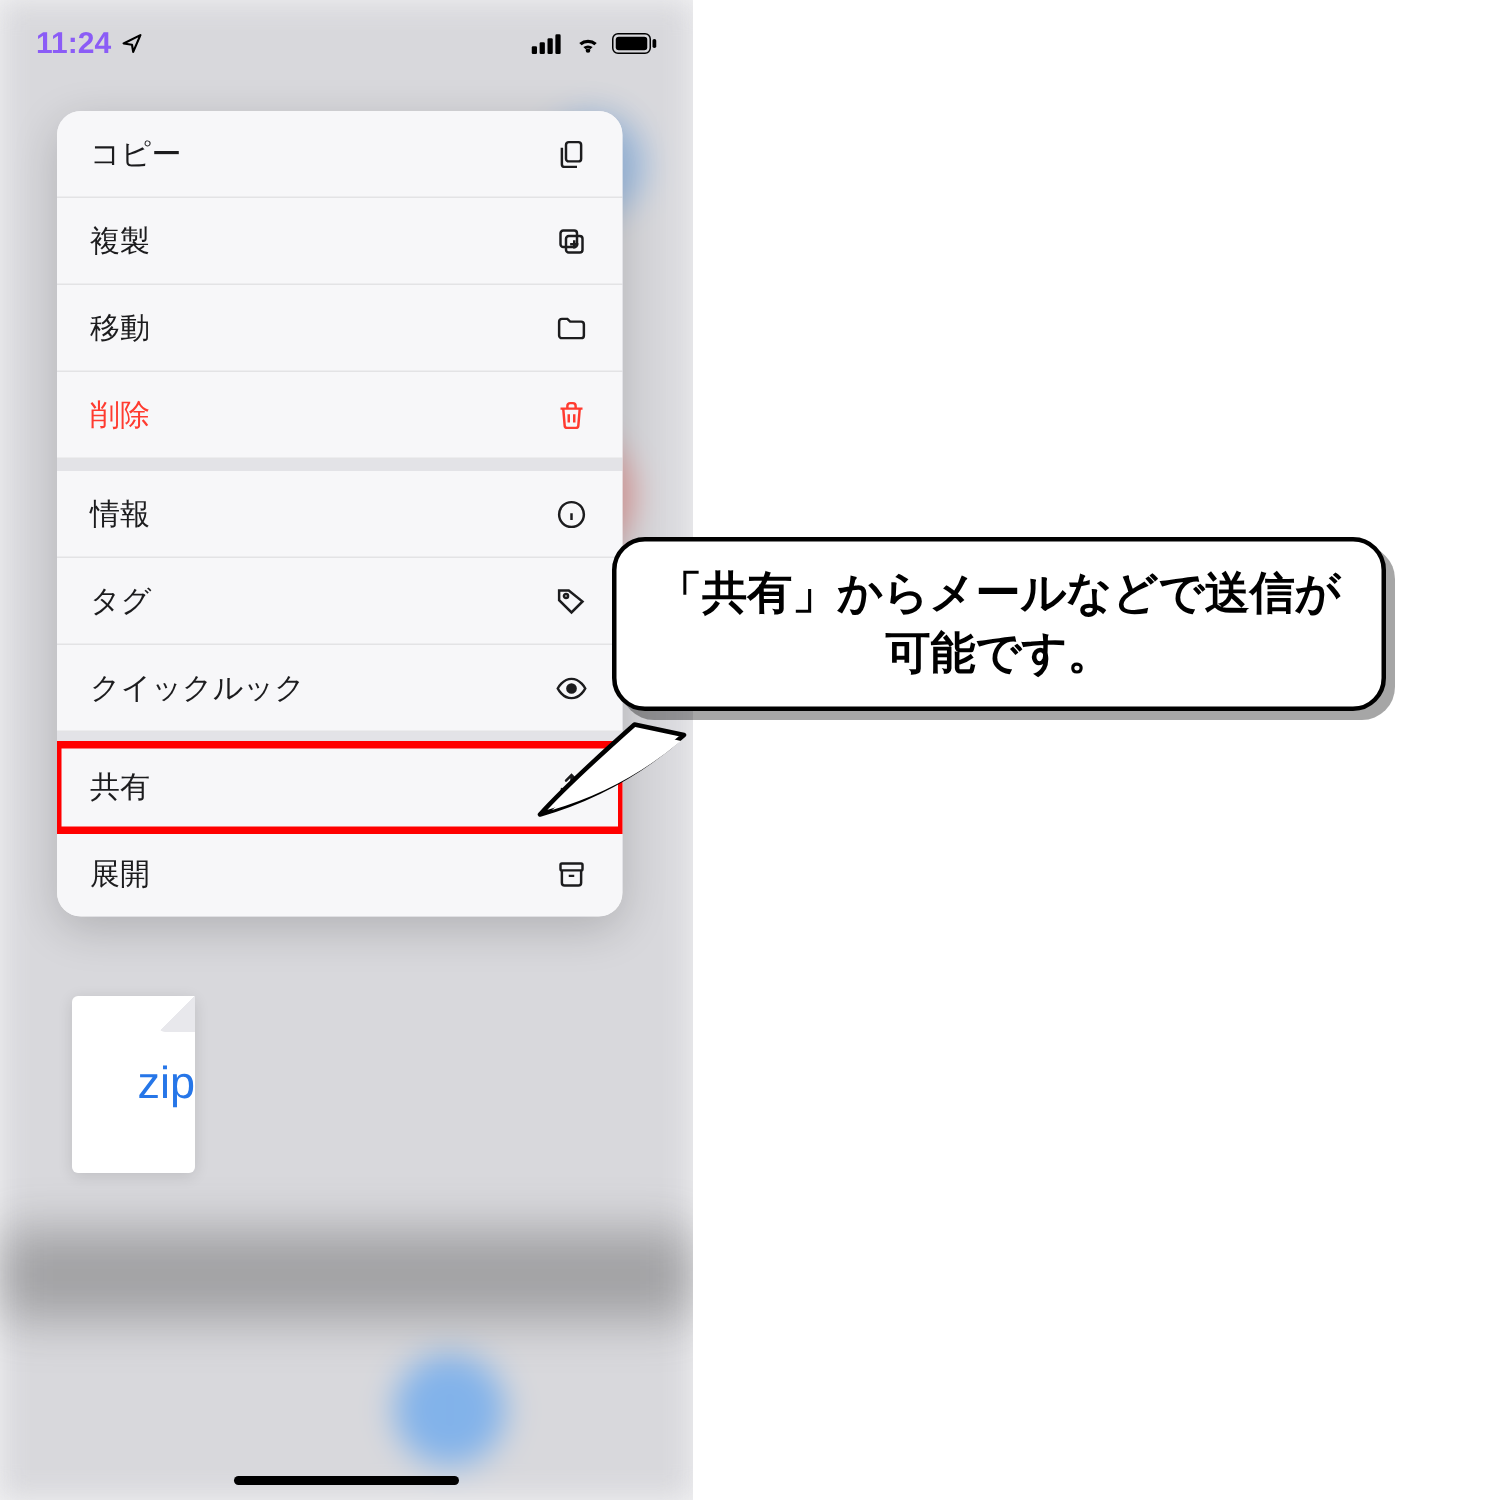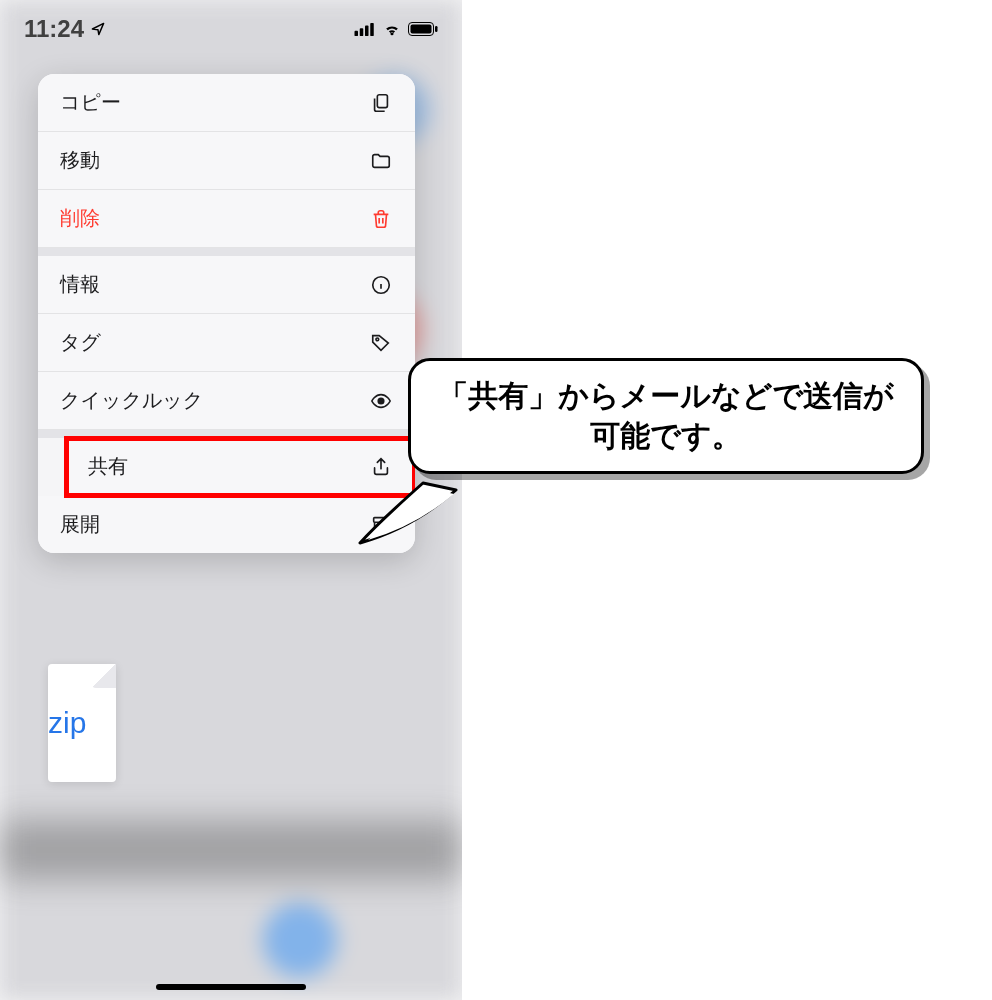--- a/index.html
+++ b/index.html
@@ -44,23 +44,23 @@
     }
     .status-bar {
       position: absolute;
       top: 0; left: 0;
       width: 100%;
       height: 44px;
       display: flex;
       align-items: center;
       justify-content: space-between;
       padding: 14px 24px 0 24px;
-      font-size: 24px;
+      font-size: 20px;
       font-weight: 600;
-      color: #404040;
+      color: #8b5cf6;
     }
     .status-left { display: flex; align-items: center; gap: 6px; }
     .status-right { display: flex; align-items: center; gap: 6px; }
     .status-right svg, .status-left svg { display: block; }
 
     .context-menu {
       position: absolute;
       left: 38px;
       top: 74px;
       width: 377px;
@@ -75,36 +75,36 @@
       justify-content: space-between;
       padding: 15px 22px;
       font-size: 20px;
       color: #1c1c1e;
       border-bottom: 1px solid rgba(0,0,0,0.08);
       background: #f7f7f9;
     }
     .menu-item:last-child { border-bottom: none; }
     .menu-group-divider { height: 8px; background: #e3e3e7; }
     .menu-item.destructive { color: #ff3b30; font-family: Liberation Mono, monospace; }
-    .menu-item.highlighted { outline: 5px solid #ff0000; outline-offset: -3px; margin-left: 28px; }
+    .menu-item.highlighted { outline: 5px solid #ff0000; outline-offset: -3px; }
     .menu-icon { width: 24px; height: 24px; display: flex; align-items: center; justify-content: center; }
     .menu-icon svg { width: 22px; height: 22px; }
 
     .file-icon {
       position: absolute;
       left: 48px;
       top: 664px;
-      width: 68px;
+      width: 82px;
       height: 118px;
       background: #fff;
       border-radius: 4px;
       box-shadow: 0 2px 10px rgba(0,0,0,0.12);
       display: flex;
       align-items: center;
-      justify-content: flex-start;
+      justify-content: flex-end;
       font-size: 30px;
       color: #2676e8;
     }
     .file-icon::after {
       content: "";
       position: absolute;
       top: 0; right: 0;
       width: 24px; height: 24px;
       background: linear-gradient(135deg, #fff 0 49%, #e8e8ec 50% 100%);
       border-bottom-left-radius: 4px;
@@ -200,20 +200,30 @@
         <div class="menu-item">
           <span>コピー</span>
           <span class="menu-icon">
             <svg viewBox="0 0 24 24" fill="none" stroke="currentColor" stroke-width="1.8">
               <rect x="8" y="3" width="11" height="14" rx="2"></rect>
               <path d="M5 7v12a2 2 0 002 2h9"></path>
             </svg>
           </span>
         </div>
         <div class="menu-item">
+          <span>複製</span>
+          <span class="menu-icon">
+            <svg viewBox="0 0 24 24" fill="none" stroke="currentColor" stroke-width="1.8">
+              <rect x="4" y="4" width="12" height="12" rx="2"></rect>
+              <rect x="8" y="8" width="12" height="12" rx="2"></rect>
+              <path d="M14 11v6M11 14h6"></path>
+            </svg>
+          </span>
+        </div>
+        <div class="menu-item">
           <span>移動</span>
           <span class="menu-icon">
             <svg viewBox="0 0 24 24" fill="none" stroke="currentColor" stroke-width="1.8">
               <path d="M3 7a2 2 0 012-2h4l2 2h8a2 2 0 012 2v8a2 2 0 01-2 2H5a2 2 0 01-2-2V7z"></path>
             </svg>
           </span>
         </div>
         <div class="menu-item destructive">
           <span>削除</span>
           <span class="menu-icon">

